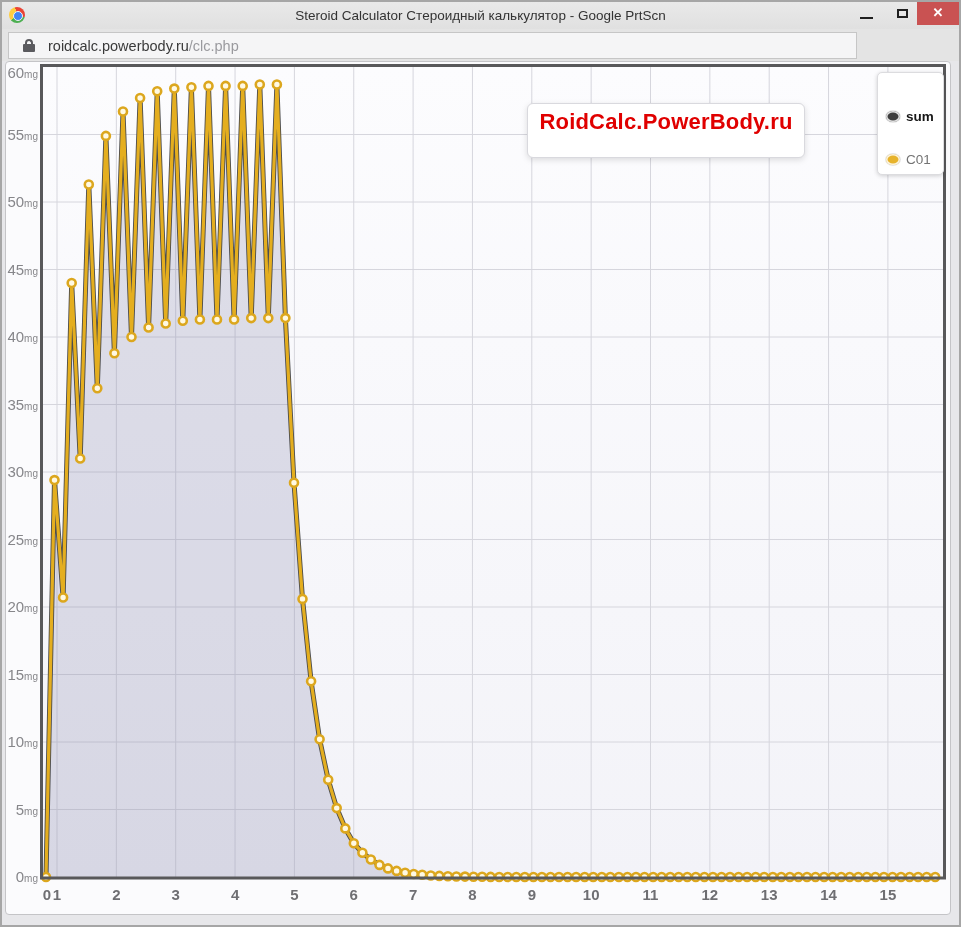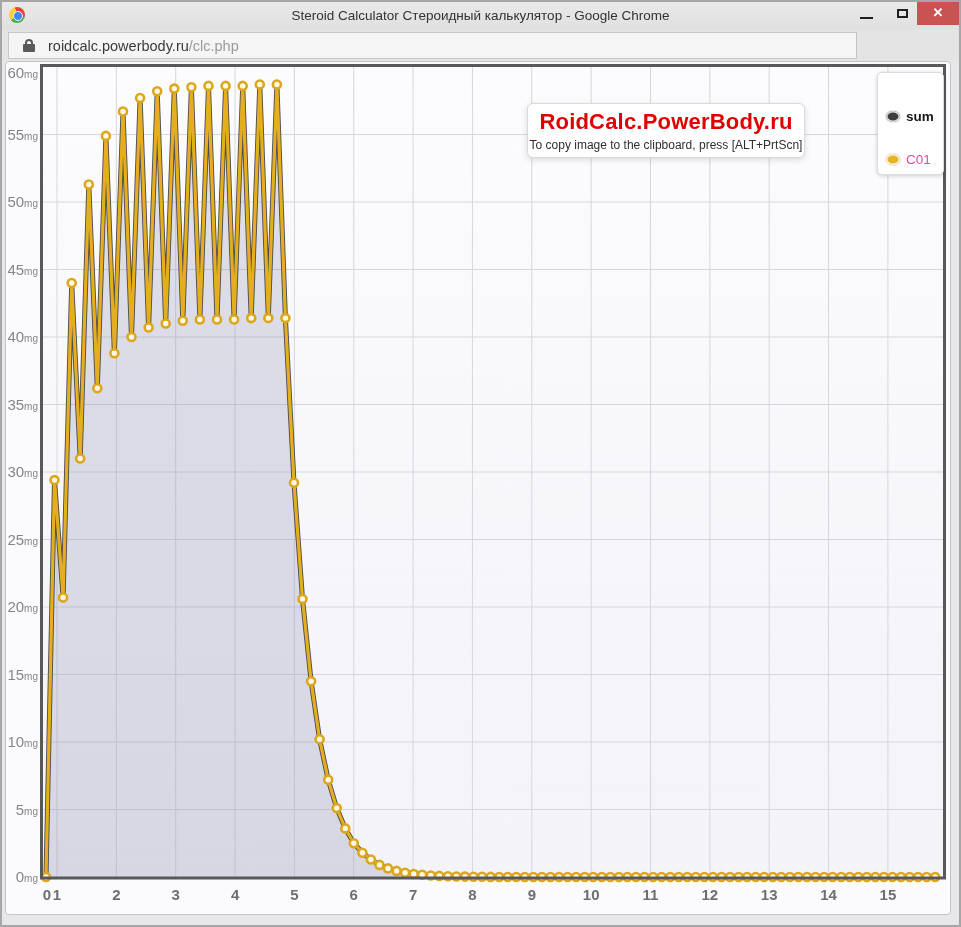--- a/index.html
+++ b/index.html
@@ -42,37 +42,37 @@
   svg.plot { position:absolute; left:0; top:0; }
 
   
   .legend { position:absolute; left:871px; top:10px; background:#fff; border:1px solid #dcdcdf;
     border-radius:5px; box-shadow:0 1px 4px rgba(0,0,0,.18); padding:8px 9px 7px 8px; }
   .legend-row { display:flex; align-items:center; margin-bottom:8px; cursor:pointer;margin-top:28px; }
   .legend-row:last-child { margin-bottom:0; }
   .legend-marker { width:14px; height:11px; border-radius:50%; margin-right:6px; flex:none;
     box-shadow:inset 0 0 0 1.5px rgba(255,255,255,.85), 0 0 0 1px rgba(0,0,0,.10); }
   .legend-label-sum { font-size:13.5px; font-weight:bold; color:#161616; }
-  .legend-label-c01 { font-size:13.5px; color:#ec4899; }
+  .legend-label-c01 { font-size:13.5px; color:#737373; }
 
   
   .brand-box { position:absolute; left:521px; top:41px; width:278px; height:55px; background:#fff;
     border:1px solid #d9d9de; border-radius:6px; box-shadow:0 2px 6px rgba(0,0,0,.13);
     text-align:center; padding-top:5px; }
   .brand-title { font-size:22px; font-weight:bold; color:#e00000; letter-spacing:.2px; }
   .brand-sub { font-size:12px; color:#2f2f2f; margin-top:3px; }
 </style>
 </head>
 <body>
 
 <div class="window">
 
   <div class="titlebar">
     <div class="chrome-icon"></div>
-    <div class="title-text">Steroid Calculator Стероидный калькулятор - Google Chrome</div>
+    <div class="title-text">Steroid Calculator Стероидный калькулятор - Google PrtScn</div>
     <div class="winbtn btn-min">
         <div class="glyph"></div>
       </div>
     <div class="winbtn btn-max">
         <div class="glyph"></div>
       </div>
     <div class="winbtn btn-close">
         <div class="glyph">✕</div>
       </div>
   </div>
@@ -277,17 +277,16 @@
           <div class="legend-label-sum">sum</div>
         </div>
         <div class="legend-row">
           <div class="legend-marker" id="lm1" style="background: rgb(231, 179, 43);"></div>
           <div class="legend-label-c01">C01</div>
         </div>
       </div>
 
       <div class="brand-box">
         <div class="brand-title">RoidCalc.PowerBody.ru</div>
-        <div class="brand-sub">To copy image to the clipboard, press [ALT+PrtScn]</div>
       </div>
     </div>
   </div>
 </div>
 
 </body></html>

